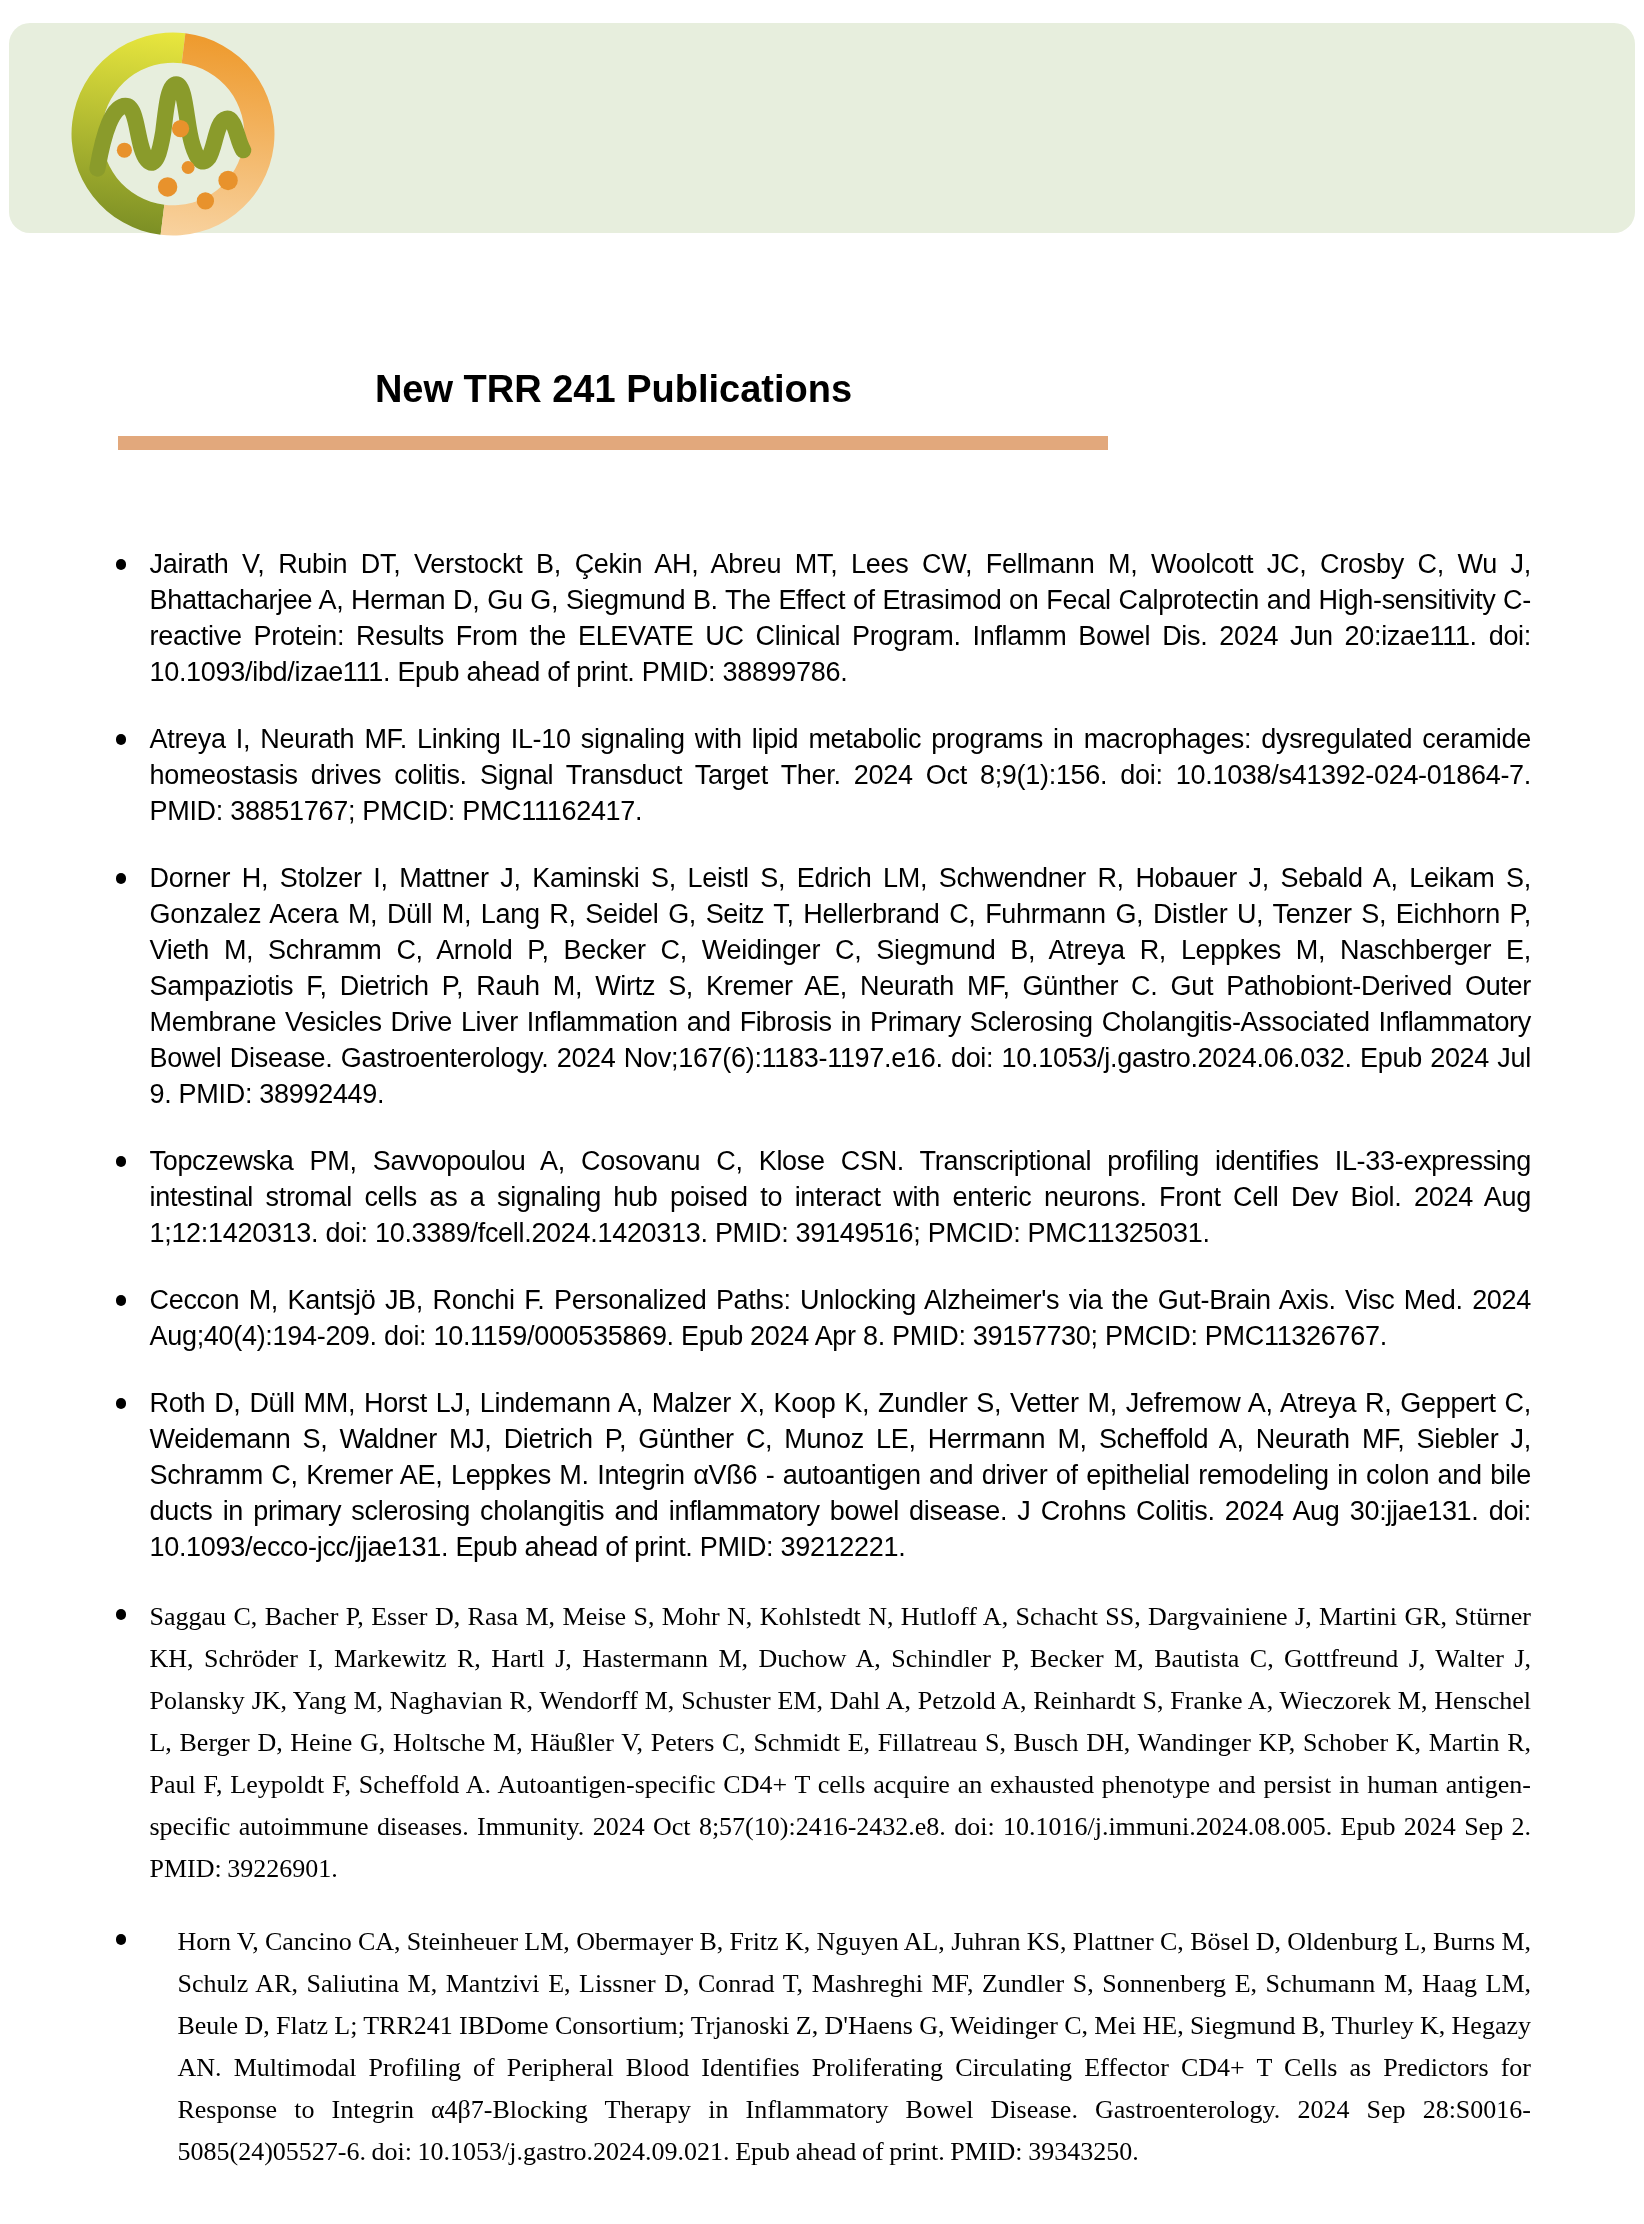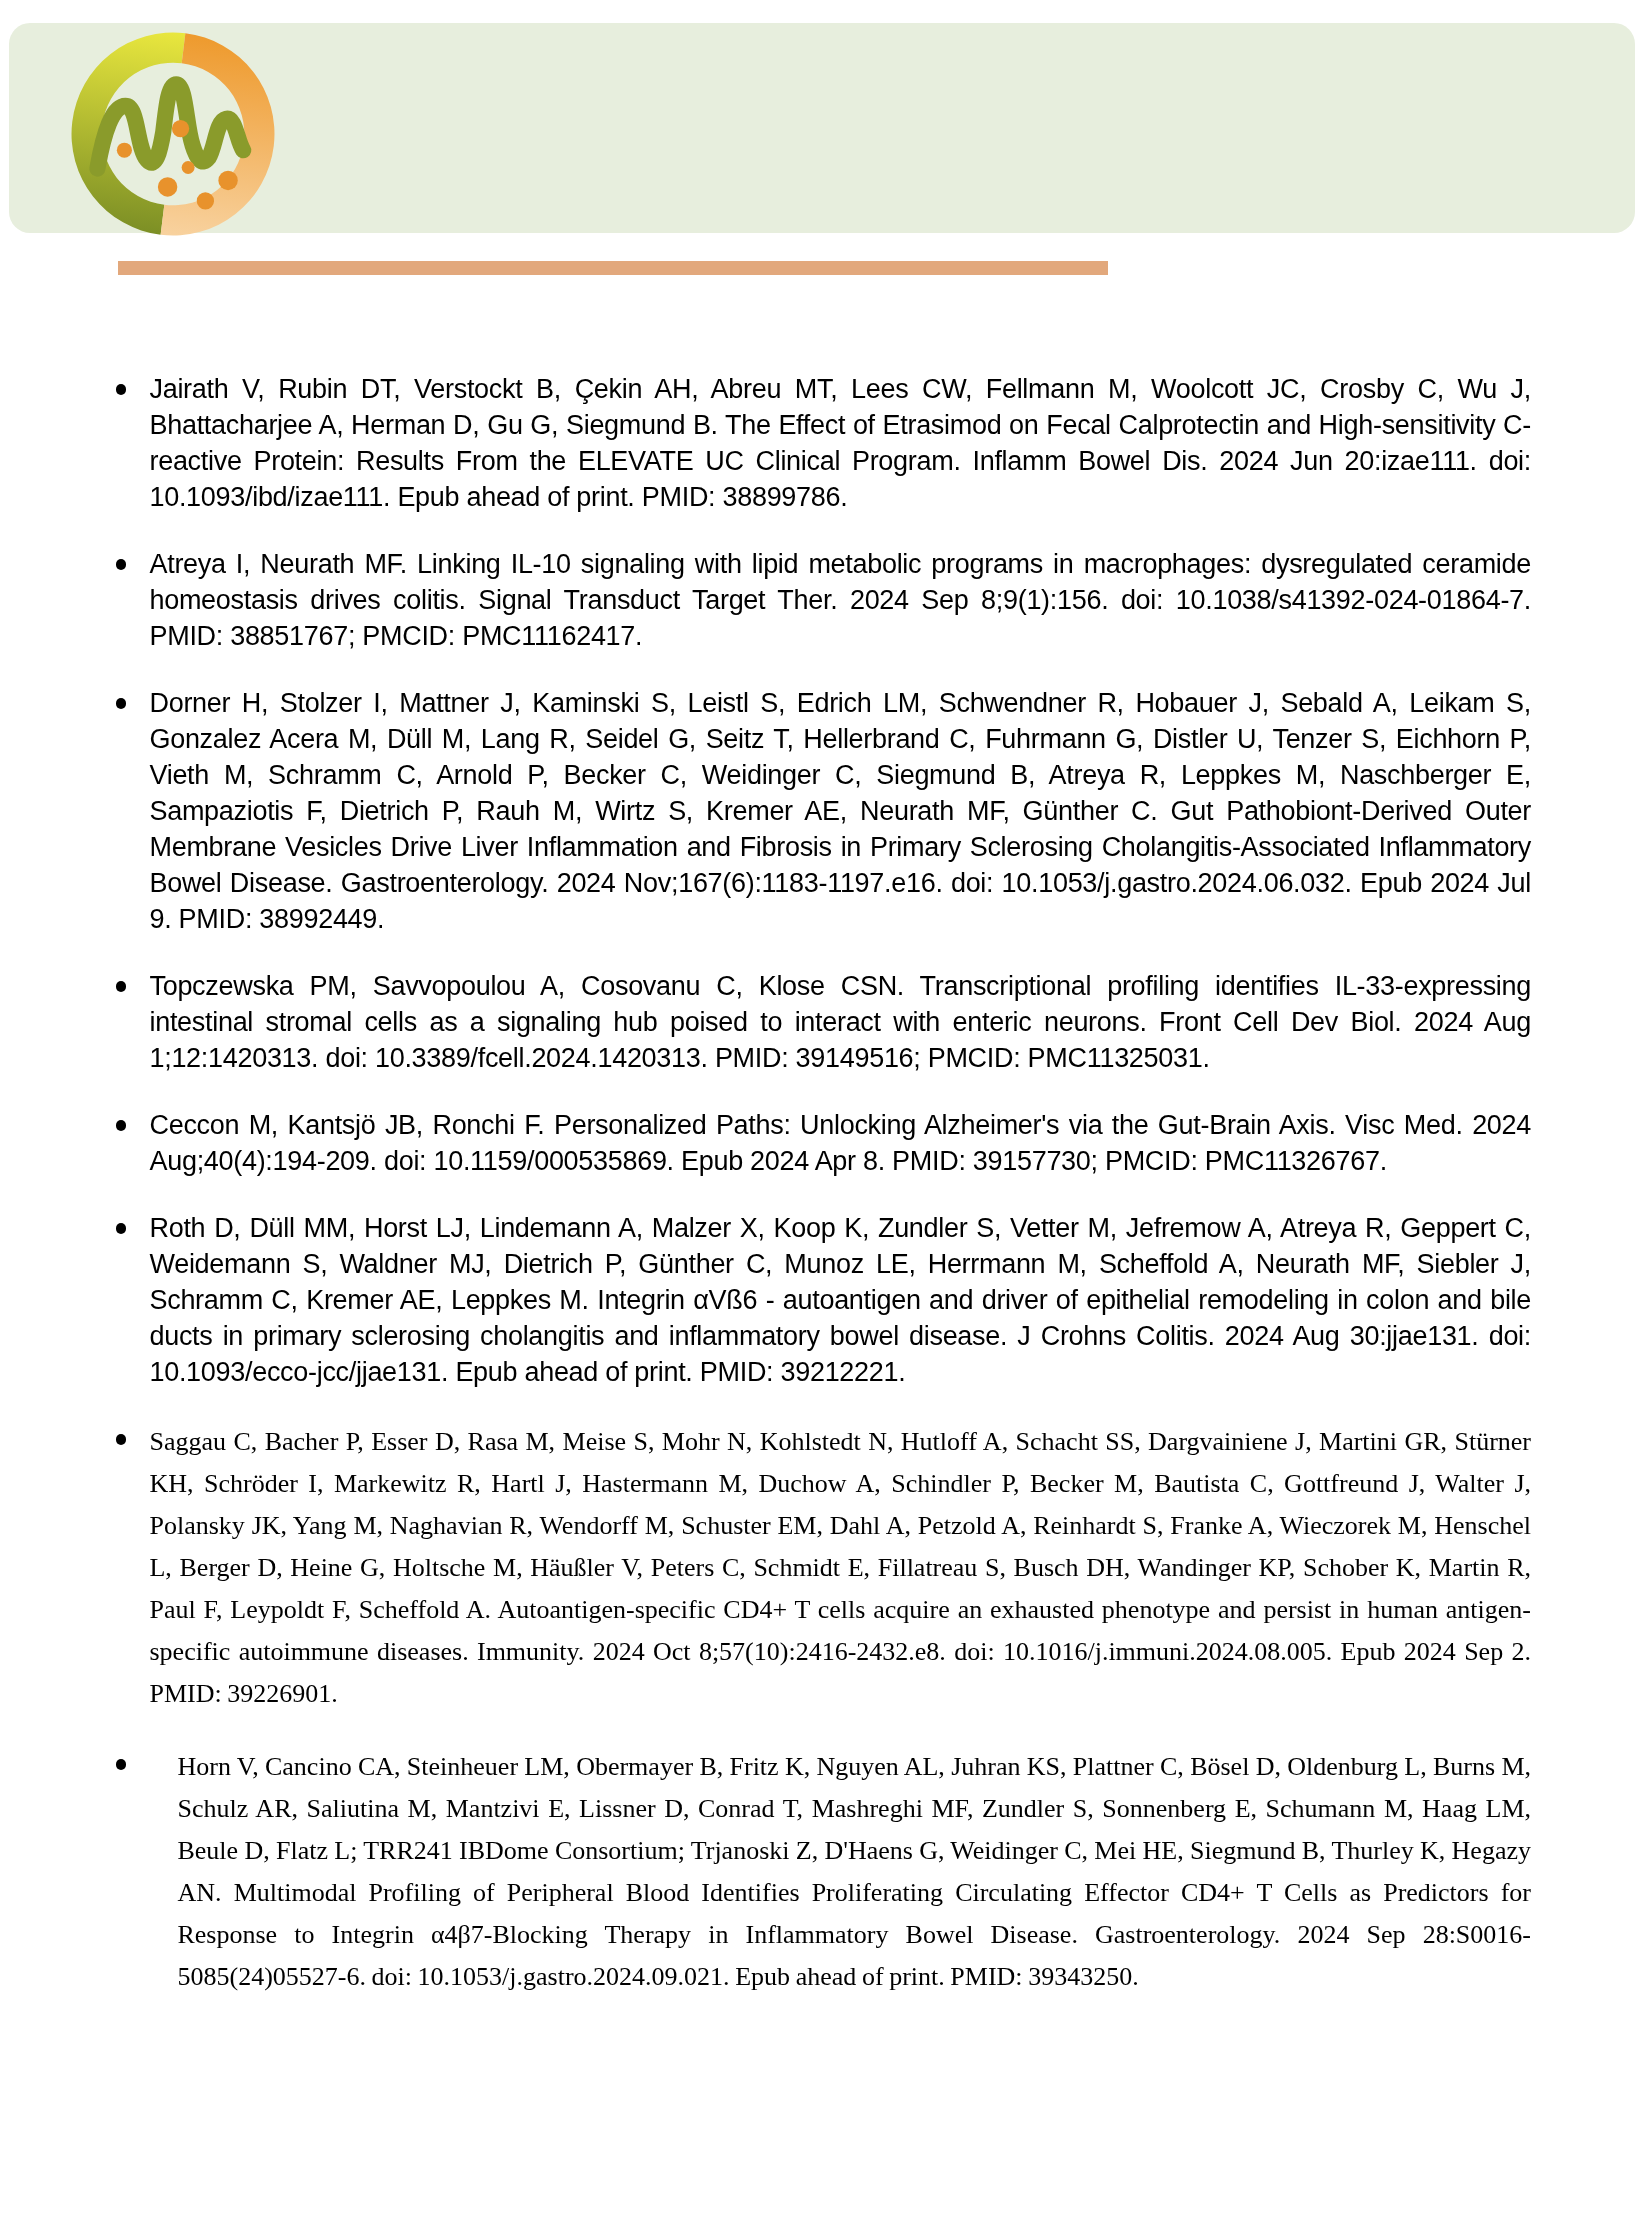--- a/index.html
+++ b/index.html
@@ -139,30 +139,31 @@
         <circle cx="107" cy="95" r="8"></circle>
         <circle cx="95" cy="149" r="9"></circle>
         <circle cx="114" cy="131" r="6"></circle>
         <circle cx="130" cy="162" r="8"></circle>
         <circle cx="151" cy="143" r="9"></circle>
       </g>
     </svg>
 
   </header>
 
+  <h2 class="section-heading">New TRR 241 Publications</h2>
   <div class="heading-bar"></div>
 
   <ul class="publist">
     <li class="pub">
       <span class="bullet"></span>
       <p class="citation">Jairath V, Rubin DT, Verstockt B, Çekin AH, Abreu MT, Lees CW, Fellmann M, Woolcott JC, Crosby C, Wu J, Bhattacharjee A, Herman D, Gu G, Siegmund B. The Effect of Etrasimod on Fecal Calprotectin and High-sensitivity C-reactive Protein: Results From the ELEVATE UC Clinical Program. Inflamm Bowel Dis. 2024 Jun 20:izae111. doi: 10.1093/ibd/izae111. Epub ahead of print. PMID: 38899786.</p>
     </li>
     <li class="pub">
       <span class="bullet"></span>
-      <p class="citation">Atreya I, Neurath MF. Linking IL-10 signaling with lipid metabolic programs in macrophages: dysregulated ceramide homeostasis drives colitis. Signal Transduct Target Ther. 2024 Sep 8;9(1):156. doi: 10.1038/s41392-024-01864-7. PMID: 38851767; PMCID: PMC11162417.</p>
+      <p class="citation">Atreya I, Neurath MF. Linking IL-10 signaling with lipid metabolic programs in macrophages: dysregulated ceramide homeostasis drives colitis. Signal Transduct Target Ther. 2024 Oct 8;9(1):156. doi: 10.1038/s41392-024-01864-7. PMID: 38851767; PMCID: PMC11162417.</p>
     </li>
     <li class="pub">
       <span class="bullet"></span>
       <p class="citation">Dorner H, Stolzer I, Mattner J, Kaminski S, Leistl S, Edrich LM, Schwendner R, Hobauer J, Sebald A, Leikam S, Gonzalez Acera M, Düll M, Lang R, Seidel G, Seitz T, Hellerbrand C, Fuhrmann G, Distler U, Tenzer S, Eichhorn P, Vieth M, Schramm C, Arnold P, Becker C, Weidinger C, Siegmund B, Atreya R, Leppkes M, Naschberger E, Sampaziotis F, Dietrich P, Rauh M, Wirtz S, Kremer AE, Neurath MF, Günther C. Gut Pathobiont-Derived Outer Membrane Vesicles Drive Liver Inflammation and Fibrosis in Primary Sclerosing Cholangitis-Associated Inflammatory Bowel Disease. Gastroenterology. 2024 Nov;167(6):1183-1197.e16. doi: 10.1053/j.gastro.2024.06.032. Epub 2024 Jul 9. PMID: 38992449.</p>
     </li>
     <li class="pub">
       <span class="bullet"></span>
       <p class="citation">Topczewska PM, Savvopoulou A, Cosovanu C, Klose CSN. Transcriptional profiling identifies IL-33-expressing intestinal stromal cells as a signaling hub poised to interact with enteric neurons. Front Cell Dev Biol. 2024 Aug 1;12:1420313. doi: 10.3389/fcell.2024.1420313. PMID: 39149516; PMCID: PMC11325031.</p>
     </li>
     <li class="pub">

